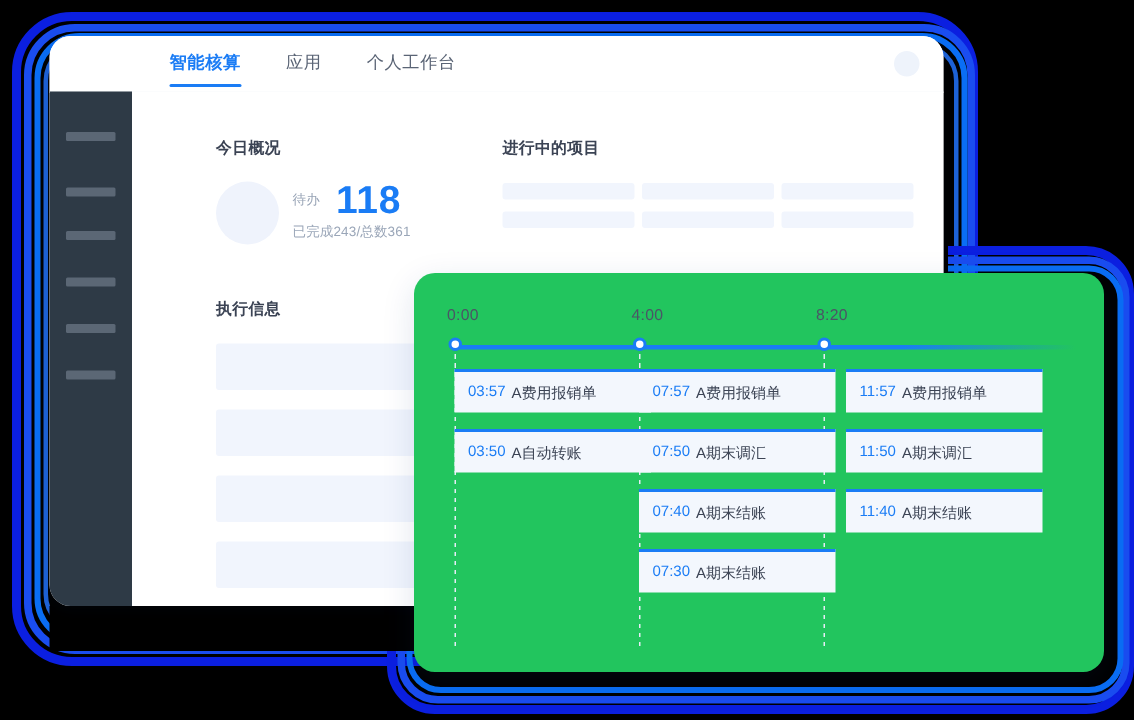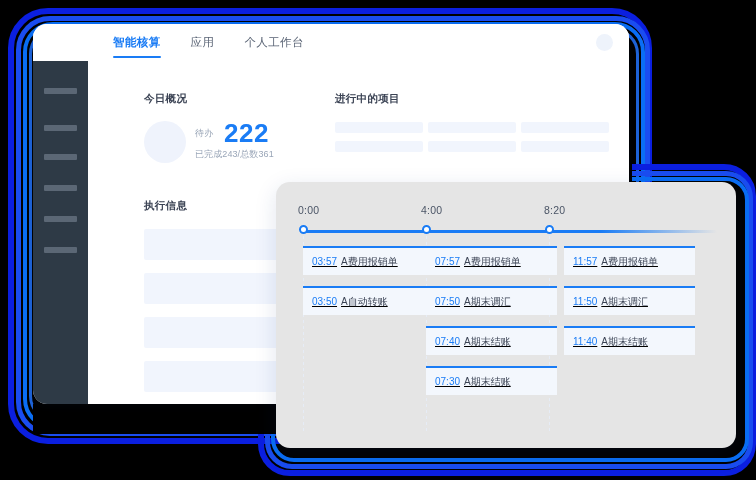--- a/index.html
+++ b/index.html
@@ -178,21 +178,21 @@
     height: 31px;
     background: #f1f5fd;
     border-radius: 2px;
   }
 
   
   #float-card {
     position: absolute;
     left: 276px; top: 182px;
     width: 460px; height: 266px;
-    background: #e5e5e5;
+    background: #22c55e;
     border-radius: 14px;
     box-shadow: 0 6px 22px rgba(25,55,120,0.13);
     overflow: hidden;
   }
 
   
   #timeline-line {
     position: absolute;
     left: 26px; top: 48px;
     width: 415px; height: 2.5px;
@@ -217,21 +217,21 @@
   }
   .tick-guide {
     position: absolute;
     top: 54px;
     width: 1px;
     height: 198px;
     background: repeating-linear-gradient(to bottom, #e6ecf6 0 3px, transparent 3px 6px);
   }
 
   
-  .col { position: absolute; top: 64px; width: 131px; text-decoration: underline; }
+  .col { position: absolute; top: 64px; width: 131px; }
   .evt {
     position: relative;
     height: 29px;
     margin-bottom: 11px;
     background: #f3f7fd;
     border-top: 2px solid #1a7cf5;
     display: flex;
     align-items: center;
     padding-left: 9px;
     box-sizing: border-box;
@@ -294,21 +294,21 @@
       <div class="side-item" style="top:124px;"></div>
       <div class="side-item" style="top:155px;"></div>
       <div class="side-item" style="top:186px;"></div>
     </div>
 
     <div id="content">
 
       <div class="section-title" style="left:56px; top:31px;">今日概况</div>
       <div id="overview-circle"></div>
       <div id="todo-label">待办</div>
-      <div id="todo-count">222</div>
+      <div id="todo-count">118</div>
       <div id="todo-sub">已完成243/总数361</div>
 
       <div class="section-title" style="left:247px; top:31px;">进行中的项目</div>
       <div class="ph" style="left:247px; top:61px;  width:88px; height:11px;"></div>
       <div class="ph" style="left:340px; top:61px;  width:88px; height:11px;"></div>
       <div class="ph" style="left:433px; top:61px;  width:88px; height:11px;"></div>
       <div class="ph" style="left:247px; top:80px;  width:88px; height:11px;"></div>
       <div class="ph" style="left:340px; top:80px;  width:88px; height:11px;"></div>
       <div class="ph" style="left:433px; top:80px;  width:88px; height:11px;"></div>
 

